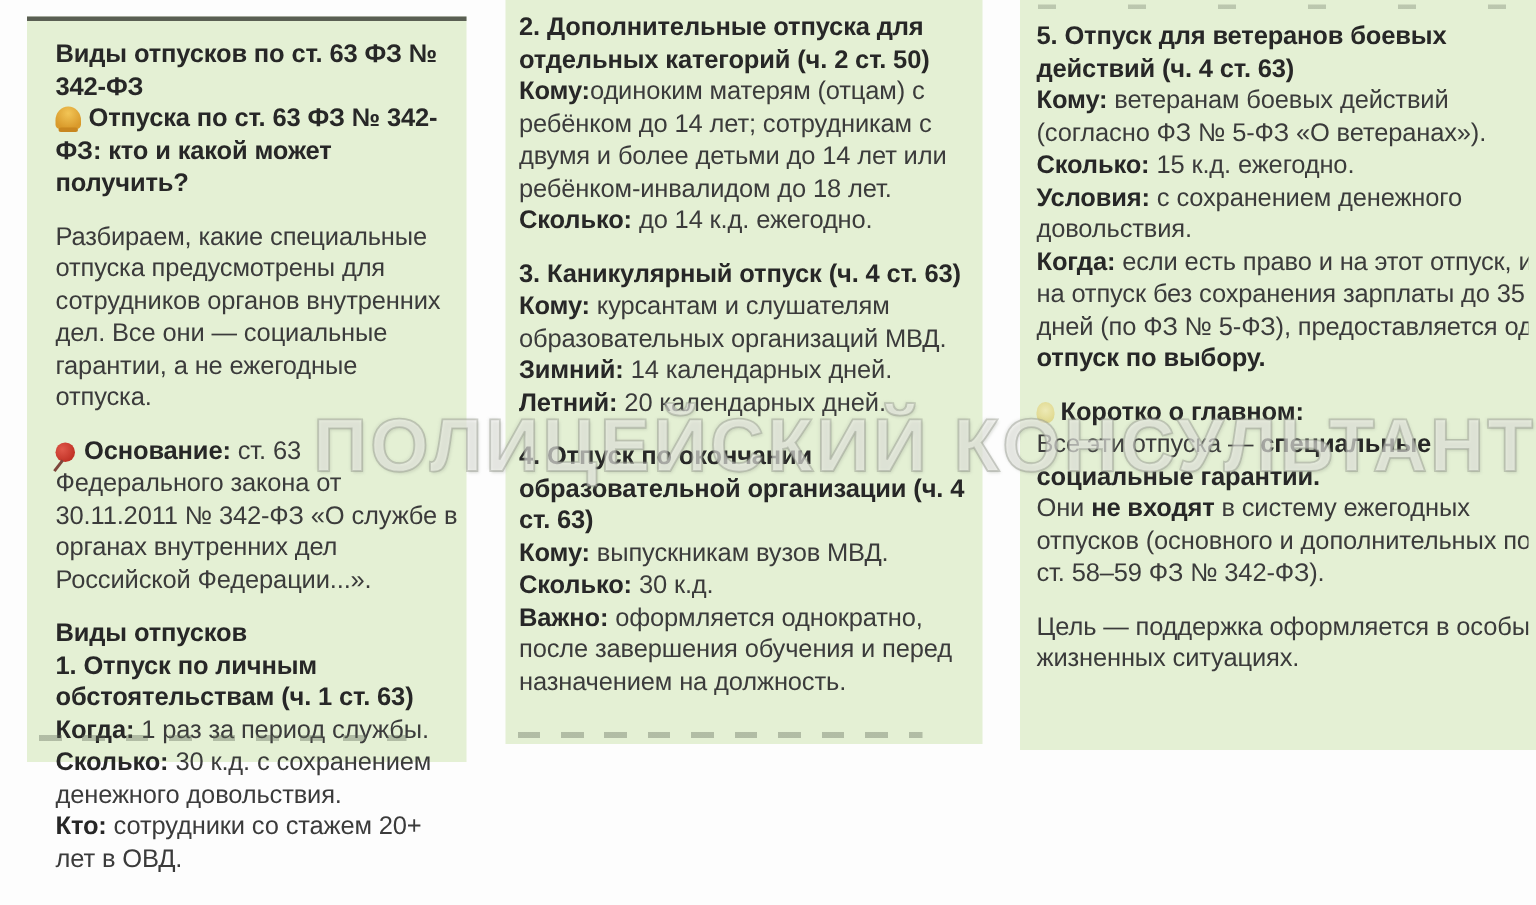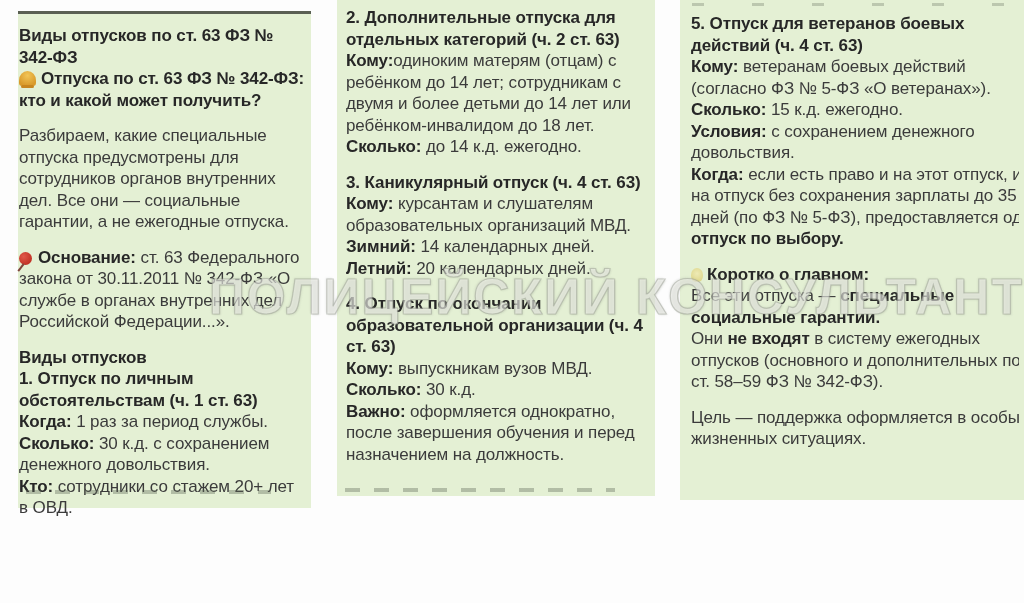--- a/index.html
+++ b/index.html
@@ -17,21 +17,21 @@
     font-size:17px;
     line-height:21.5px;
     letter-spacing:-0.1px;
     box-sizing:border-box;
   }
   .panel .b{font-weight:700;color:#272727;}
   .block{margin:0 0 14px 0;}
   .block:last-child{margin-bottom:0;}
   .line{min-height:21.5px;}
 
-  .panel1{left:18px;top:11px;width:293px;height:497px;border-top:3px solid #5a5f53;padding:11px 6px 0 1px;}
+  .panel1{left:18px;top:11px;width:293px;height:497px;border-top:3px solid #5a5f53;padding:11px 6px 0 19px;}
   .panel2{left:337px;top:0;width:318px;height:496px;padding:7px 9px 0 9px;}
   .panel3{left:680px;top:0;width:372px;height:500px;padding:13px 9px 0 11px;}
   .sliver{left:1019px;top:0;width:5px;height:497px;padding:0;}
 
   
   .panel1::after,.panel2::after{
     content:"";position:absolute;left:8px;right:40px;height:4px;
     background:repeating-linear-gradient(90deg,rgba(95,105,88,.38) 0 15px,transparent 15px 29px);
   }
   .panel1::after{bottom:14px;}
@@ -96,21 +96,21 @@
       <div class="block">
         <div class="line"><span class="b">Виды отпусков</span></div>
         <div class="line"><span class="b">1. Отпуск по личным обстоятельствам (ч. 1 ст. 63)</span></div>
         <div class="line"><span class="b">Когда:</span><span> 1 раз за период службы.</span></div>
         <div class="line"><span class="b">Сколько:</span><span> 30 к.д. с сохранением денежного довольствия.</span></div>
         <div class="line"><span class="b">Кто:</span><span> сотрудники со стажем 20+ лет в ОВД.</span></div>
       </div>
     </section>
   <section class="panel panel2">
       <div class="block">
-        <div class="line"><span class="b">2. Дополнительные отпуска для отдельных категорий (ч. 2 ст. 63)</span></div>
+        <div class="line"><span class="b">2. Дополнительные отпуска для отдельных категорий (ч. 2 ст. 50)</span></div>
         <div class="line"><span class="b">Кому:</span><span>одиноким матерям (отцам) с ребёнком до 14 лет; сотрудникам с двумя и более детьми до 14 лет или ребёнком-инвалидом до 18 лет.</span></div>
         <div class="line"><span class="b">Сколько:</span><span> до 14 к.д. ежегодно.</span></div>
       </div>
       <div class="block">
         <div class="line"><span class="b">3. Каникулярный отпуск (ч. 4 ст. 63)</span></div>
         <div class="line"><span class="b">Кому:</span><span> курсантам и слушателям образовательных организаций МВД.</span></div>
         <div class="line"><span class="b">Зимний:</span><span> 14 календарных дней.</span></div>
         <div class="line"><span class="b">Летний:</span><span> 20 календарных дней.</span></div>
       </div>
       <div class="block">

